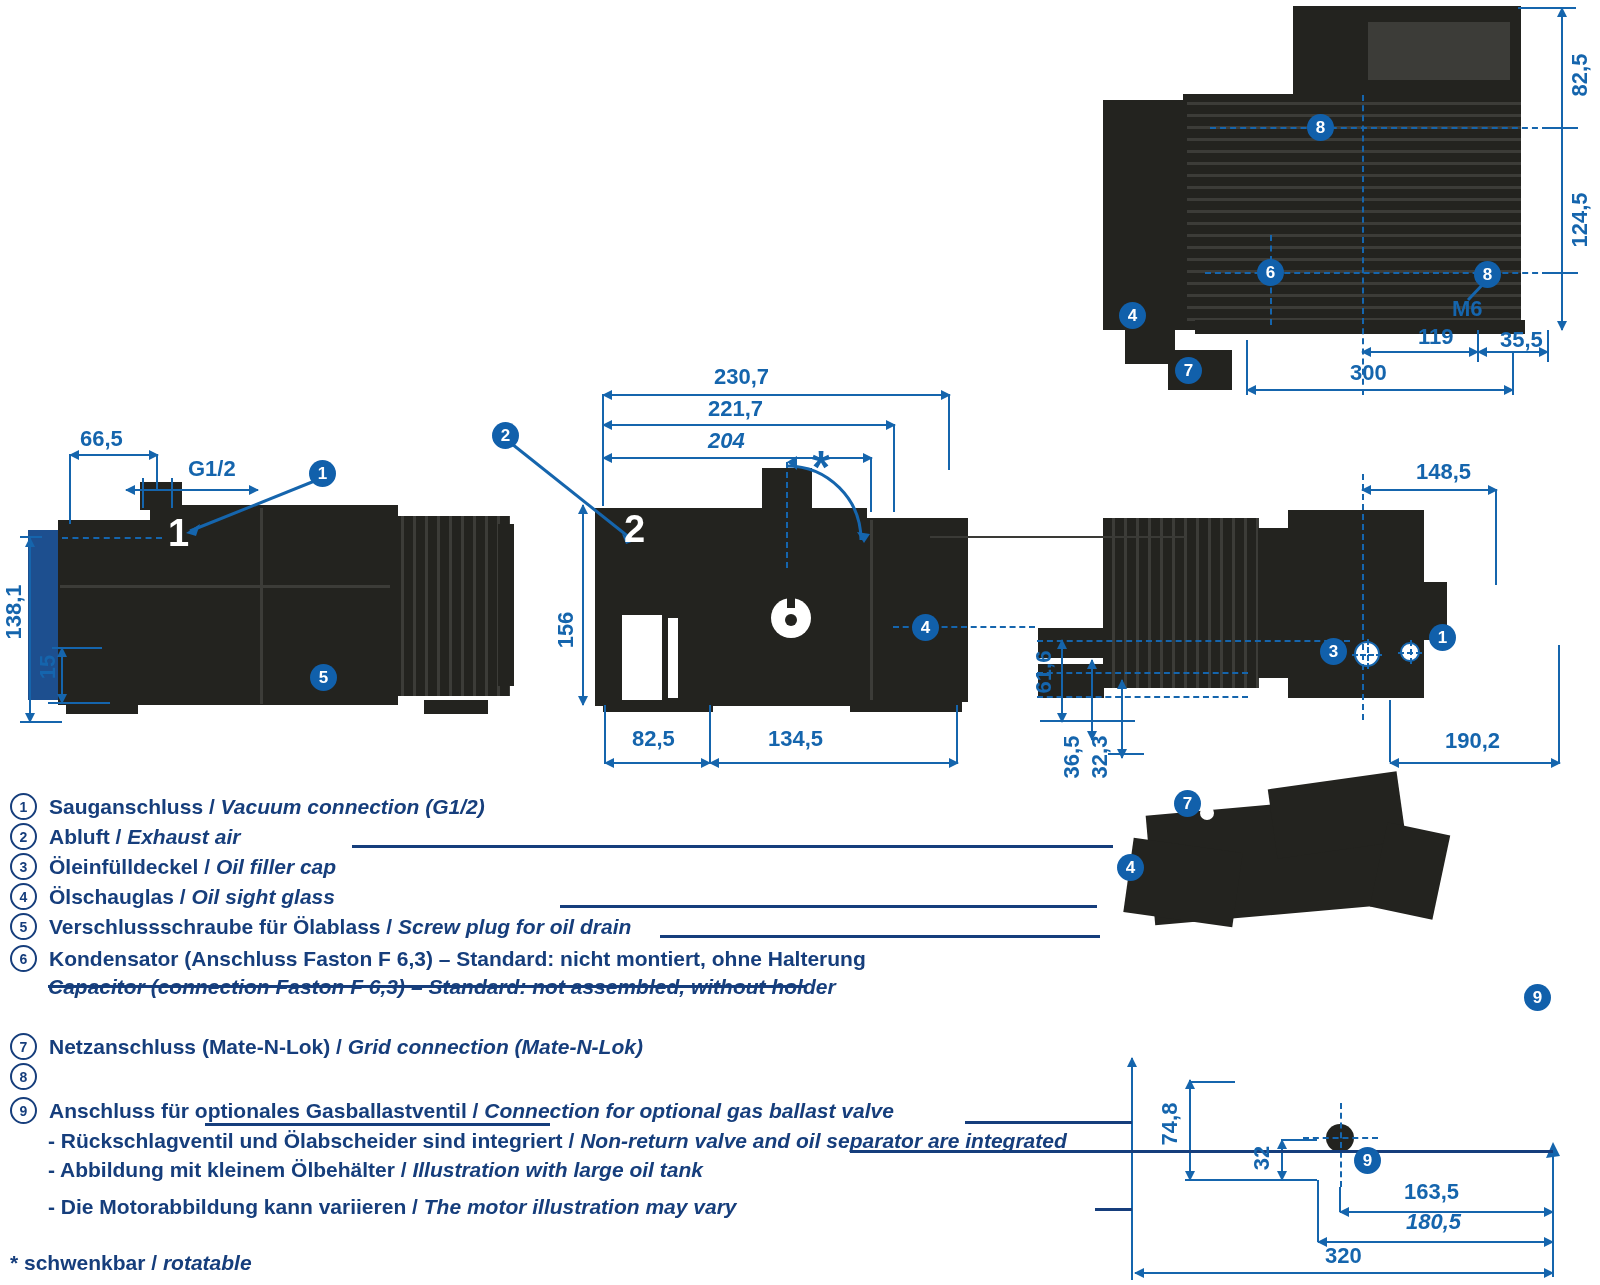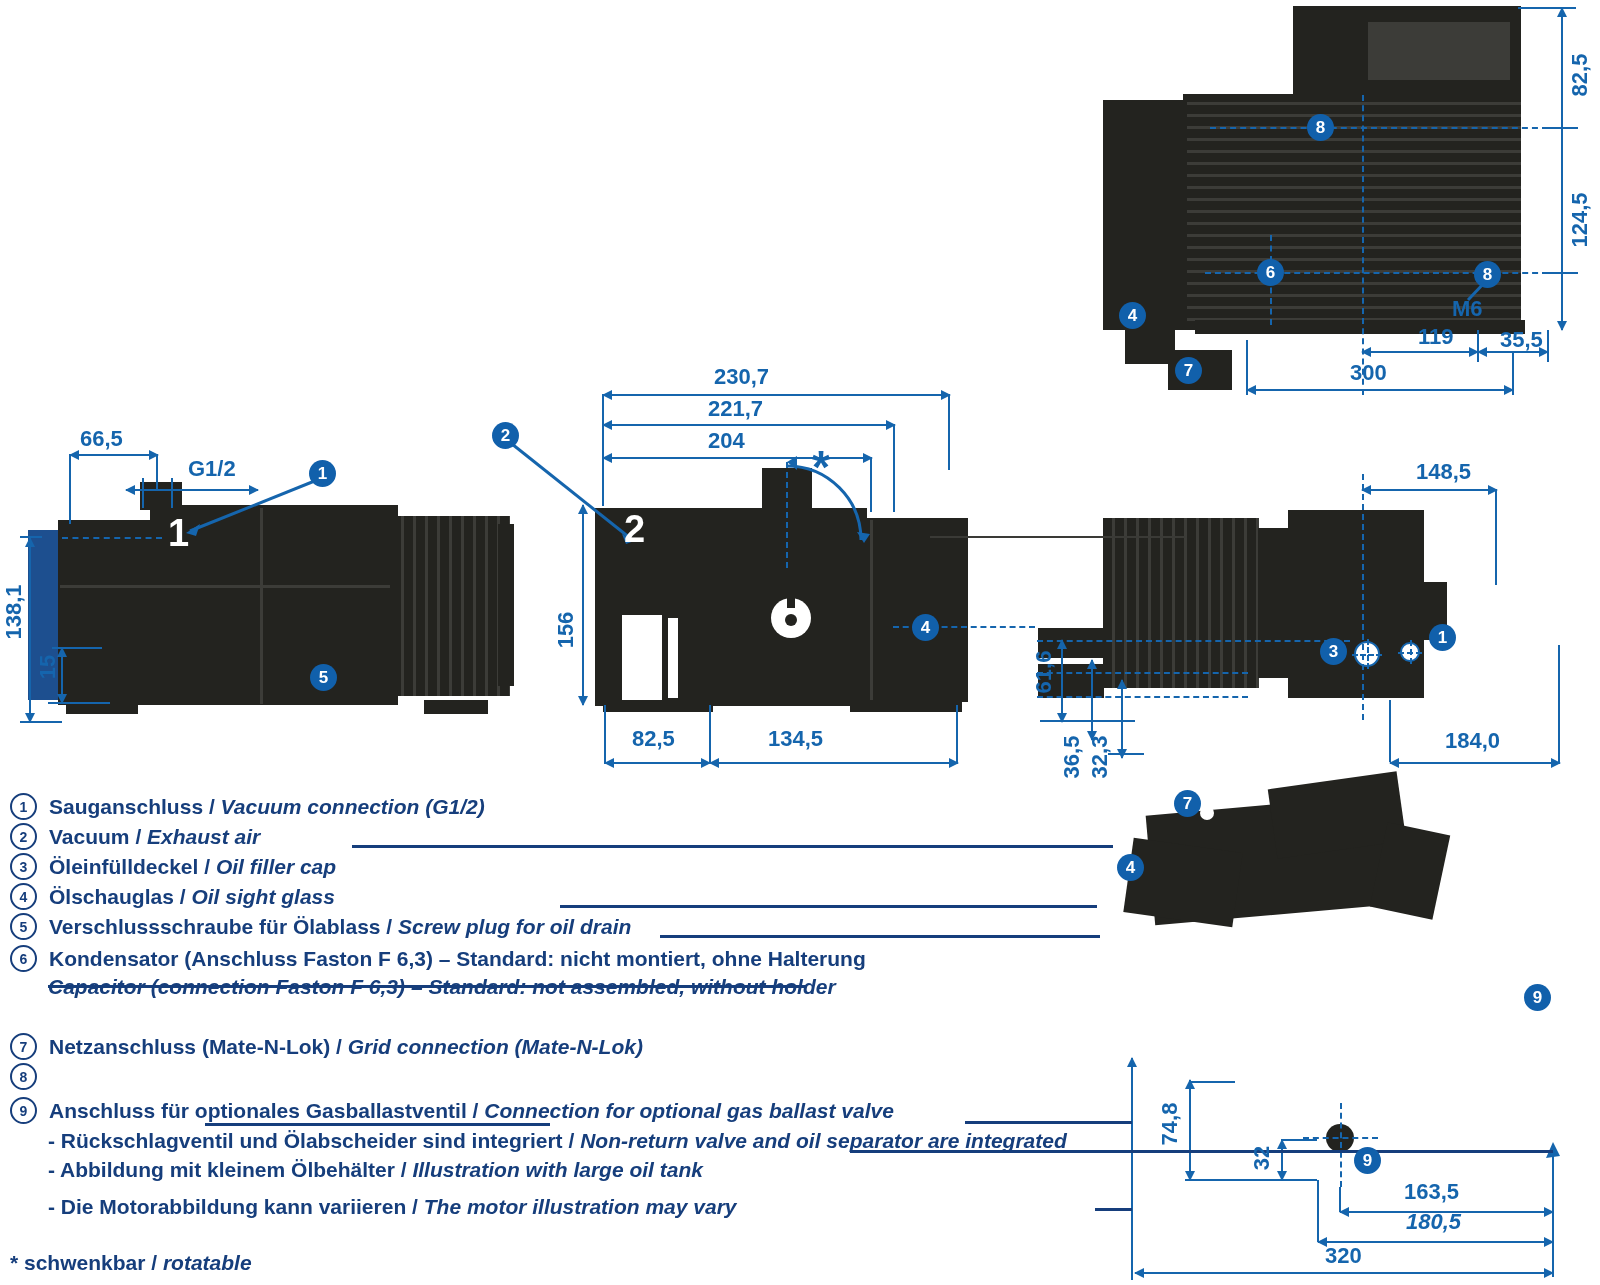--- a/index.html
+++ b/index.html
@@ -252,29 +252,29 @@
     <div class="leader" style="left: 205px; top: 1123px; width: 345px;"></div>
     <div class="leader" style="left: 965px; top: 1121px; width: 167px;"></div>
     <div class="leader" style="left: 850px; top: 1150px; width: 703px;"></div>
     <div class="leader" style="left: 1095px; top: 1208px; width: 37px;"></div>
     <div class="dim-label" style="left: 80px; top: 428px;">66,5</div>
     <div class="dim-label" style="left: 188px; top: 458px;">G1/2</div>
     <div class="dim-label rot" style="left: -26px; top: 601px;">138,1</div>
     <div class="dim-label rot" style="left: 8px; top: 656px;">15</div>
     <div class="dim-label" style="left: 714px; top: 366px;">230,7</div>
     <div class="dim-label" style="left: 708px; top: 398px;">221,7</div>
-    <div class="dim-label" style="left: 708px; top: 430px;">204</div>
+    <div class="dim-label" style="left: 708px; top: 430px; font-style: italic;">204</div>
     <div class="dim-label rot" style="left: 526px; top: 619px;">156</div>
     <div class="dim-label" style="left: 632px; top: 728px;">82,5</div>
     <div class="dim-label" style="left: 768px; top: 728px;">134,5</div>
     <div class="dim-label" style="left: 1416px; top: 461px;">148,5</div>
     <div class="dim-label rot" style="left: 1004px; top: 661px;">61,6</div>
     <div class="dim-label rot" style="left: 1032px; top: 746px;">36,5</div>
     <div class="dim-label rot" style="left: 1060px; top: 746px;">32,3</div>
-    <div class="dim-label" style="left: 1445px; top: 730px;">184,0</div>
+    <div class="dim-label" style="left: 1445px; top: 730px;">190,2</div>
     <div class="dim-label rot" style="left: 1540px; top: 64px;">82,5</div>
     <div class="dim-label rot" style="left: 1540px; top: 209px;">124,5</div>
     <div class="dim-label" style="left: 1452px; top: 298px;">M6</div>
     <div class="dim-label" style="left: 1418px; top: 326px;">119</div>
     <div class="dim-label" style="left: 1500px; top: 329px;">35,5</div>
     <div class="dim-label" style="left: 1350px; top: 362px;">300</div>
     <div class="dim-label rot" style="left: 1130px; top: 1113px;">74,8</div>
     <div class="dim-label rot" style="left: 1222px; top: 1147px;">32</div>
     <div class="dim-label" style="left: 1404px; top: 1181px;">163,5</div>
     <div class="dim-label" style="left: 1406px; top: 1211px; font-style: italic;">180,5</div>
@@ -296,21 +296,21 @@
     <div class="marker" style="left: 1524px; top: 984px;">9</div>
     <div class="callout" style="left: 168px; top: 514px;">1</div>
     <div class="callout" style="left: 624px; top: 510px;">2</div>
     <div class="callout star" style="left: 812px; top: 444px;">*</div>
     <div class="legend-row" style="top: 793px;">
       <span class="legend-circle">1</span>
       <span class="legend-text"><span>Sauganschluss</span><span> / </span><span class="en">Vacuum connection (G1/2)</span></span>
     </div>
     <div class="legend-row" style="top: 823px;">
       <span class="legend-circle">2</span>
-      <span class="legend-text"><span>Vacuum</span><span> / </span><span class="en">Exhaust air</span></span>
+      <span class="legend-text"><span>Abluft</span><span> / </span><span class="en">Exhaust air</span></span>
     </div>
     <div class="legend-row" style="top: 853px;">
       <span class="legend-circle">3</span>
       <span class="legend-text"><span>Öleinfülldeckel</span><span> / </span><span class="en">Oil filler cap</span></span>
     </div>
     <div class="legend-row" style="top: 883px;">
       <span class="legend-circle">4</span>
       <span class="legend-text"><span>Ölschauglas</span><span> / </span><span class="en">Oil sight glass</span></span>
     </div>
     <div class="legend-row" style="top: 913px;">

